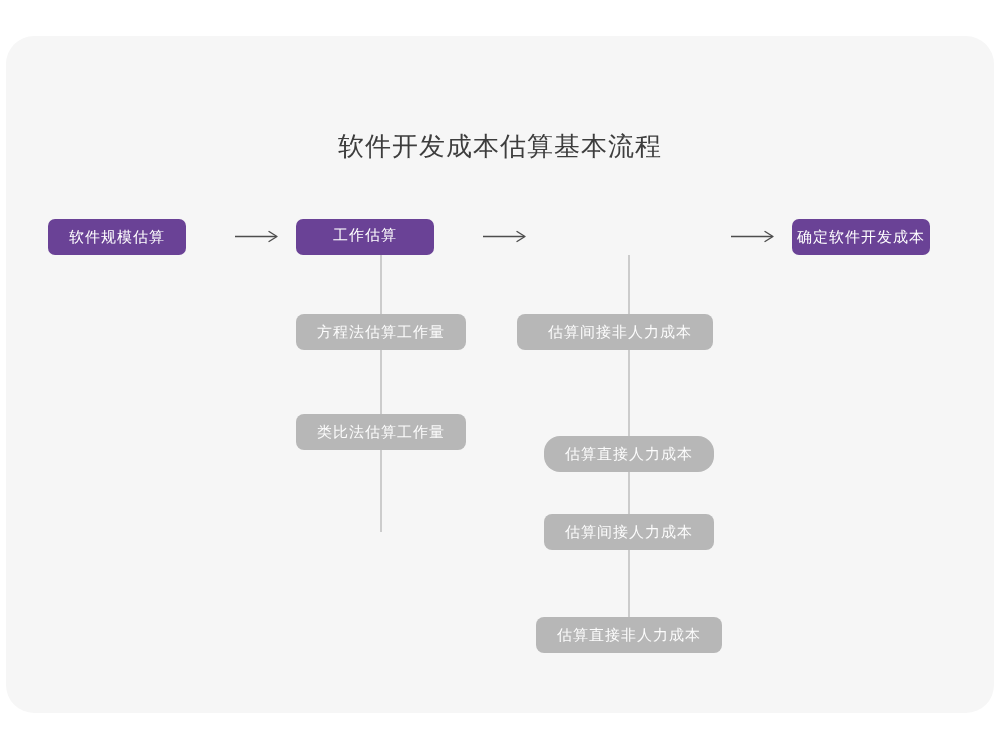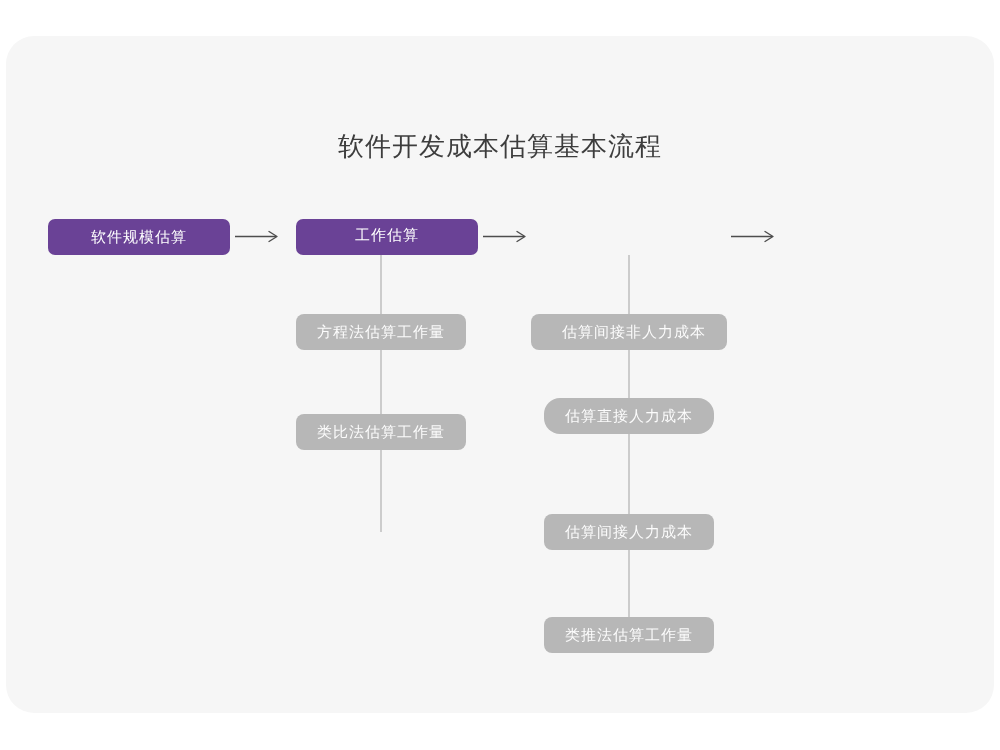--- a/index.html
+++ b/index.html
@@ -32,21 +32,21 @@
     width: 100%;
     text-align: center;
     font-size: 26px;
     font-weight: 400;
     letter-spacing: 1px;
     color: #3d3d3d;
   }
   .pnode {
     position: absolute;
     top: 183px;
-    width: 182px;
+    width: 138px;
     height: 36px;
     line-height: 36px;
     text-align: center;
     background: var(--accent-purple, #6A4296);
     color: #ffffff;
     font-size: 15px;
     letter-spacing: 1px;
     border-radius: 7px;
     z-index: 3;
   }
@@ -102,23 +102,24 @@
       <line x1="1" y1="6.5" x2="42" y2="6.5" stroke="#4D4D4D" stroke-width="1.4"></line>
       <path d="M35 1.5 L43 6.5 L35 11.5" fill="none" stroke="#4D4D4D" stroke-width="1.4" stroke-linecap="round" stroke-linejoin="round"></path>
     </svg>
 
 
     <svg class="arrow" style="left:724px;" viewBox="0 0 46 13">
       <line x1="1" y1="6.5" x2="42" y2="6.5" stroke="#4D4D4D" stroke-width="1.4"></line>
       <path d="M35 1.5 L43 6.5 L35 11.5" fill="none" stroke="#4D4D4D" stroke-width="1.4" stroke-linecap="round" stroke-linejoin="round"></path>
     </svg>
 
+    <div class="pnode" style="left:786px;">确定软件开发成本</div>
 
     <div class="gnode" style="left:375px; top:278px;">方程法估算工作量</div>
     <div class="gnode" style="left:375px; top:378px;">类比法估算工作量</div>
 
-    <div class="gnode" style="left:623px; top:278px;padding-left:31px;">估算间接非人力成本</div>
-    <div class="gnode" style="left:623px; top:362px;border-radius:16px;">估算直接人力成本</div>
+    <div class="gnode" style="left:609px; top:278px;padding-left:31px;">估算间接非人力成本</div>
+    <div class="gnode" style="left:623px; top:400px;border-radius:16px;">估算直接人力成本</div>
     <div class="gnode" style="left:623px; top:478px;">估算间接人力成本</div>
-    <div class="gnode" style="left:623px; top:581px;">类推法估算工作量</div>
+    <div class="gnode" style="left:623px; top:581px;">估算直接非人力成本</div>
 
   </div>
 </div>
 
 </body></html>

